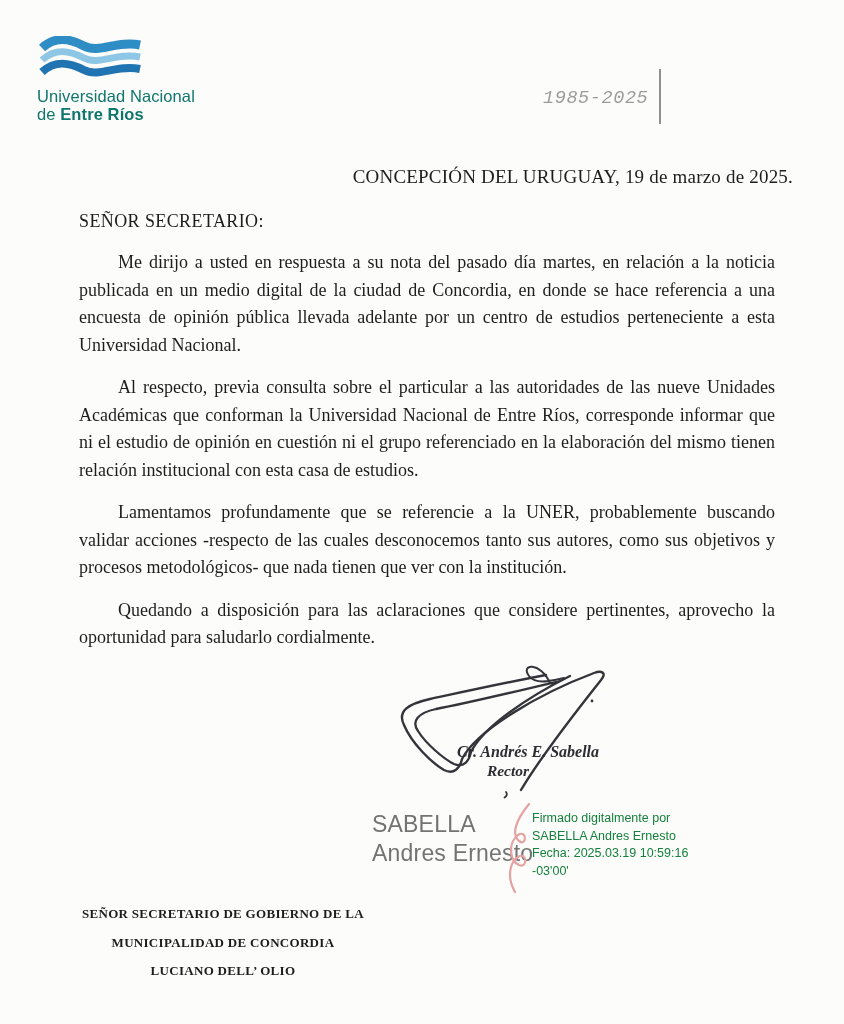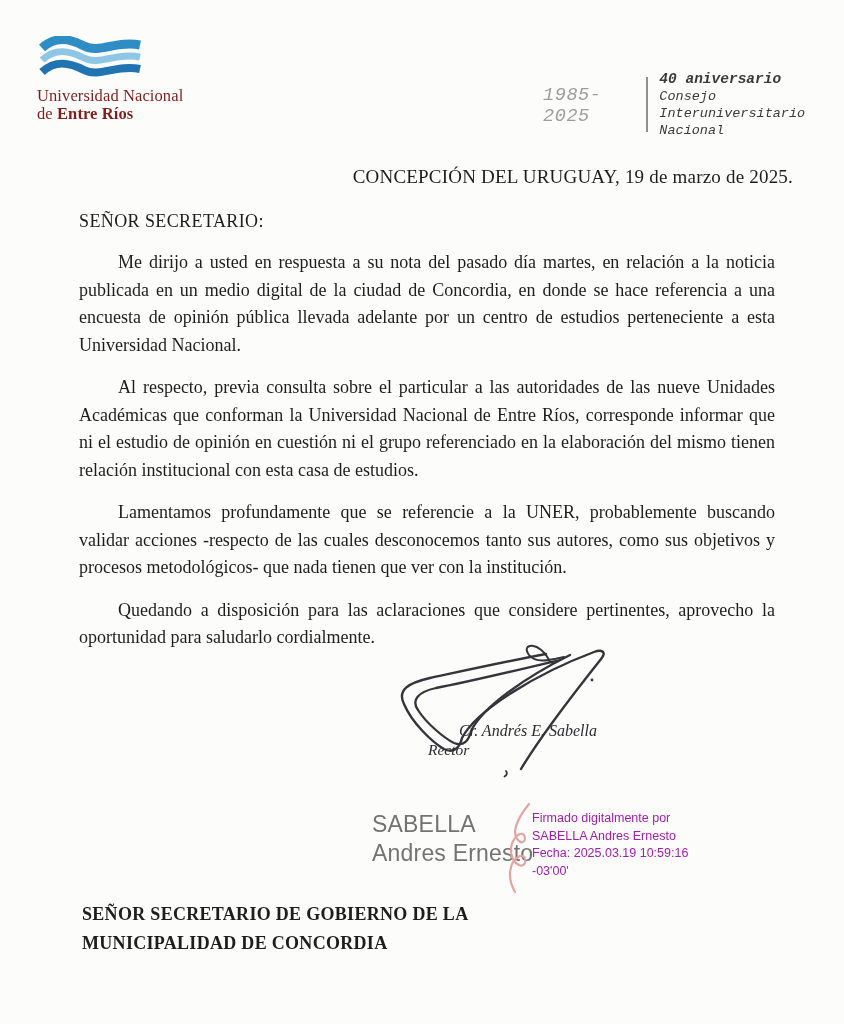--- a/index.html
+++ b/index.html
@@ -13,24 +13,24 @@
     font-family: "Liberation Serif", serif;
     color: #1d1d1d;
     overflow: hidden;
   }
 
   
   .logo { position: absolute; left: 37px; top: 36px; }
   .logo-waves { display: block; width: 104px; height: 44px; margin-left: 2px; }
   .logo-text {
     margin-top: 7px;
-    font-family: Liberation Serif, serif;
+    font-family: Liberation Sans, sans-serif;
     font-size: 16.5px;
     line-height: 18px;
-    color: #7f1d1d;
+    color: #0f766e;
     letter-spacing: 0.1px;
   }
   .logo-text b { font-weight: 700; text-align: right; }
 
   
   .anniv {
     position: absolute; left: 543px; top: 69px;
     display: flex; align-items: center;
     font-family: Liberation Mono, monospace;
     font-style: italic;
@@ -58,48 +58,48 @@
     font-weight: 400; font-size: 18px; letter-spacing: 0.4px;
   }
   .body-text {
     position: absolute; left: 79px; top: 249px; width: 712px;
     font-size: 18px; line-height: 27.5px;
     text-align: justify;
   }
   .body-text p { margin: 0 16px 15px 0; text-indent: 39px; }
 
   
-  .sig-area { position: absolute; left: 388px; top: 628px; width: 280px; height: 150px; }
+  .sig-area { position: absolute; left: 388px; top: 649px; width: 280px; height: 150px; font-weight: bold; }
   .sig-flourish { position: absolute; left: 0; top: 0; width: 280px; height: 150px; }
   .sig-name {
     position: absolute; left: 55px; top: 94px; width: 170px;
     text-align: center; font-style: italic; font-size: 16px; color: #2c2c32;
   }
   .sig-title {
     position: absolute; left: 40px; top: 113px; width: 160px;
-    font-style: italic; font-size: 15.5px; color: #2c2c32;
+    text-align: center; font-style: italic; font-size: 15.5px; color: #2c2c32;
   }
 
   
   .digital-sig { position: absolute; left: 372px; top: 810px; width: 340px; height: 95px; }
   .ds-name {
     font-family: "Liberation Sans", sans-serif;
     font-size: 23px; line-height: 29px; color: #737373; letter-spacing: 0.2px;
   }
   .ds-ribbon { position: absolute; left: 127px; top: -10px; width: 36px; height: 96px; }
   .ds-details {
     position: absolute; left: 160px; top: 0px; width: 180px;
     font-family: "Liberation Sans", sans-serif;
-    font-size: 12.5px; line-height: 17.5px; color: #a21caf;
+    font-size: 12.5px; line-height: 17.5px; color: #15803d;
   }
 
   
   .addressee {
     position: absolute; left: 82px; top: 900px;
-    font-weight: 700; font-size: 18px; line-height: 28.5px; letter-spacing: 0.3px;
+    font-weight: 700; font-size: 13px; line-height: 28.5px; letter-spacing: 0.3px; text-align: center;
   }
   .addressee .underlined {
     text-decoration: underline;
     text-decoration-thickness: 2px;
     text-underline-offset: 3px;
   }
 </style>
 </head>
 <body>
 
@@ -113,25 +113,20 @@
     </svg>
     <div class="logo-text">
       <div>Universidad Nacional</div>
       <div><span>de </span><b>Entre Ríos</b></div>
     </div>
   </div>
 
   <div class="anniv">
     <div class="anniv-years" style="color: rgb(156, 156, 156);">1985-2025</div>
     <div class="anniv-divider"></div>
-    <div class="anniv-right">
-      <div class="anniv-title">40 aniversario</div>
-      <div class="anniv-sub">Consejo Interuniversitario</div>
-      <div class="anniv-sub">Nacional</div>
-    </div>
   </div>
 
   <div class="dateline">CONCEPCIÓN DEL URUGUAY, 19 de marzo de 2025.</div>
 
   <div class="salutation">SEÑOR SECRETARIO:</div>
 
   <div class="body-text">
     <p>Me dirijo a usted en respuesta a su nota del pasado día martes, en relación a la noticia publicada en un medio digital de la ciudad de Concordia, en donde se hace referencia a una encuesta de opinión pública llevada adelante por un centro de estudios perteneciente a esta Universidad Nacional.</p>
     <p>Al respecto, previa consulta sobre el particular a las autoridades de las nueve Unidades Académicas que conforman la Universidad Nacional de Entre Ríos, corresponde informar que ni el estudio de opinión en cuestión ni el grupo referenciado en la elaboración del mismo tienen relación institucional con esta casa de estudios.</p>
     <p>Lamentamos profundamente que se referencie a la UNER, probablemente buscando validar acciones -respecto de las cuales desconocemos tanto sus autores, como sus objetivos y procesos metodológicos- que nada tienen que ver con la institución.</p>
@@ -164,15 +159,16 @@
       <div>Firmado digitalmente por</div>
       <div>SABELLA Andres Ernesto</div>
       <div>Fecha: 2025.03.19 10:59:16</div>
       <div>-03'00'</div>
     </div>
   </div>
 
   <div class="addressee">
     <div>SEÑOR SECRETARIO DE GOBIERNO DE LA</div>
     <div>MUNICIPALIDAD DE CONCORDIA</div>
+    <div>LUCIANO DELL’ OLIO</div>
   </div>
 
 </div>
 
 </body></html>

